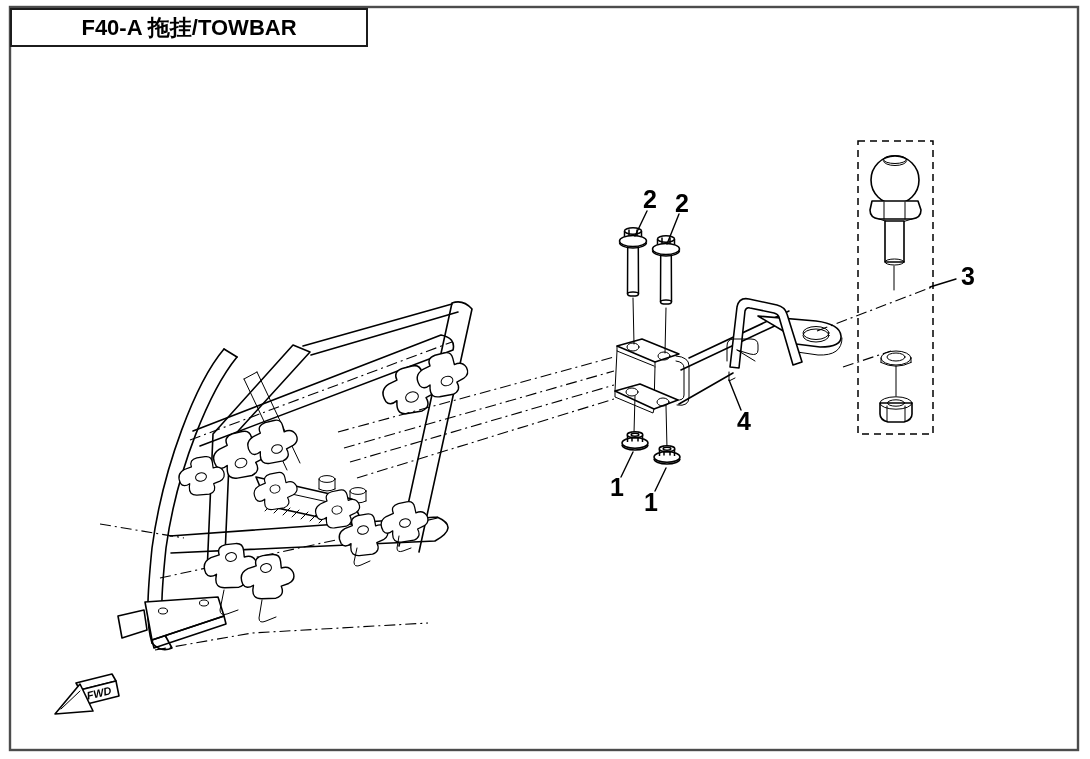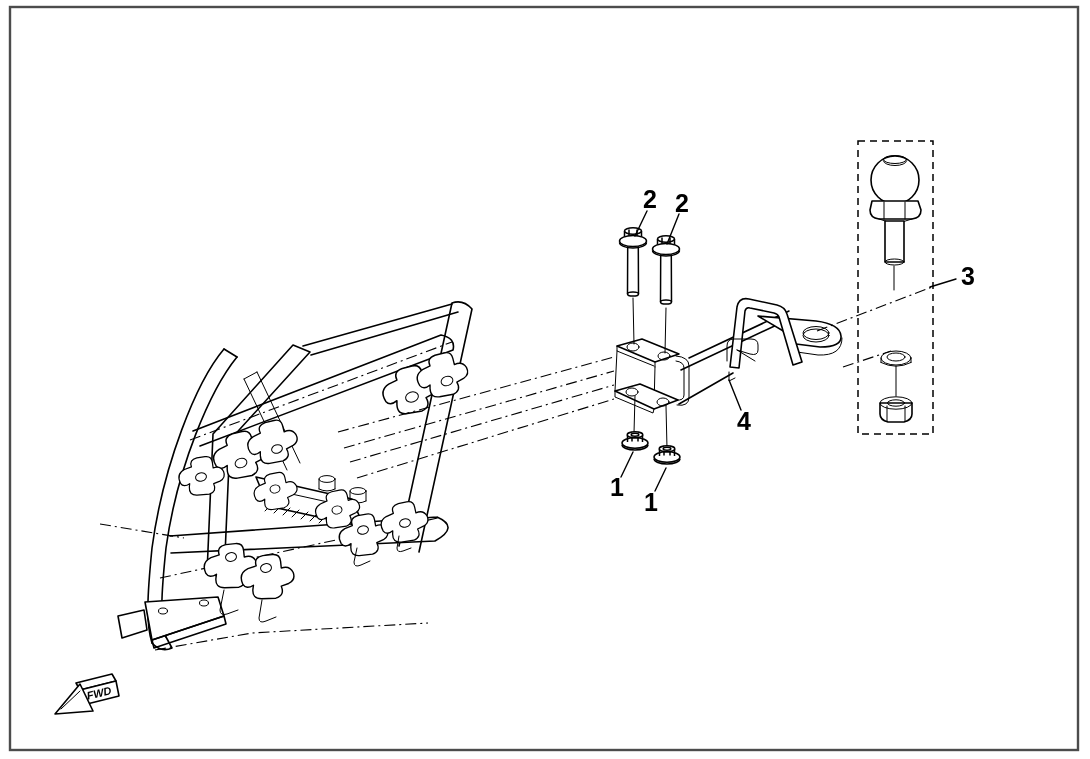--- a/index.html
+++ b/index.html
@@ -219,14 +219,17 @@
 
   <g>
     <path class="wfill" d="M 76,683 L 112,674 L 116,681 L 80,690 Z"></path>
     <path class="wfill" d="M 80,690 L 116,681 L 119,696 L 83,705 Z"></path>
     <path class="wfill" d="M 55,714 L 80,684 L 93,711 Z"></path>
     <path class="lnt" d="M 61,709 L 80,691"></path>
     <text class="fwd" x="99" y="697" text-anchor="middle" transform="rotate(-13 99 693)">FWD</text>
   </g>
 </svg>
 
-
+<div class="title-box">
+  <span>F40-A 拖挂/TOWBAR</span>
 </div>
 
+</div>
+
 </body></html>

